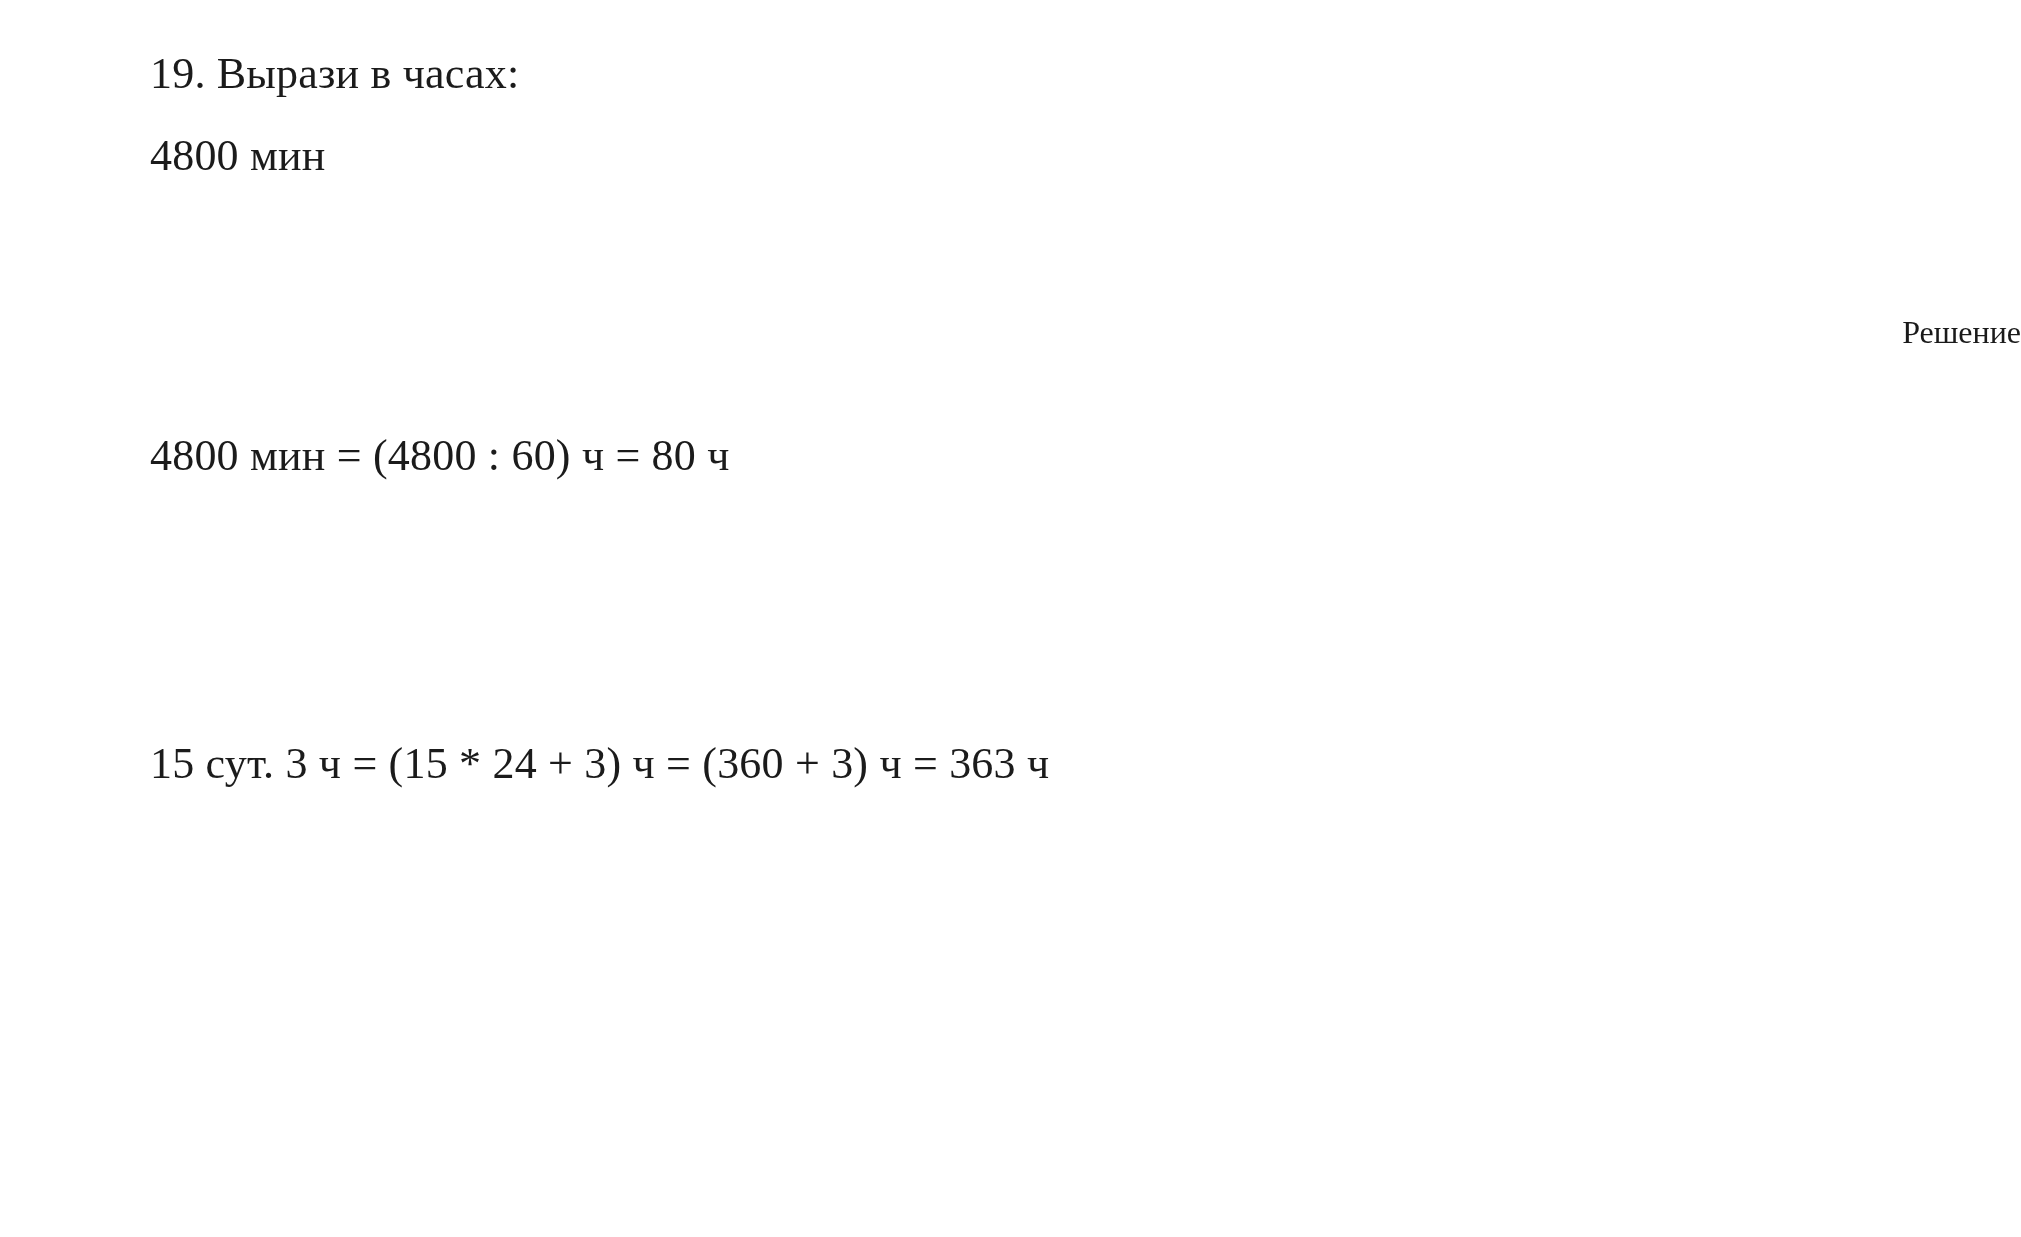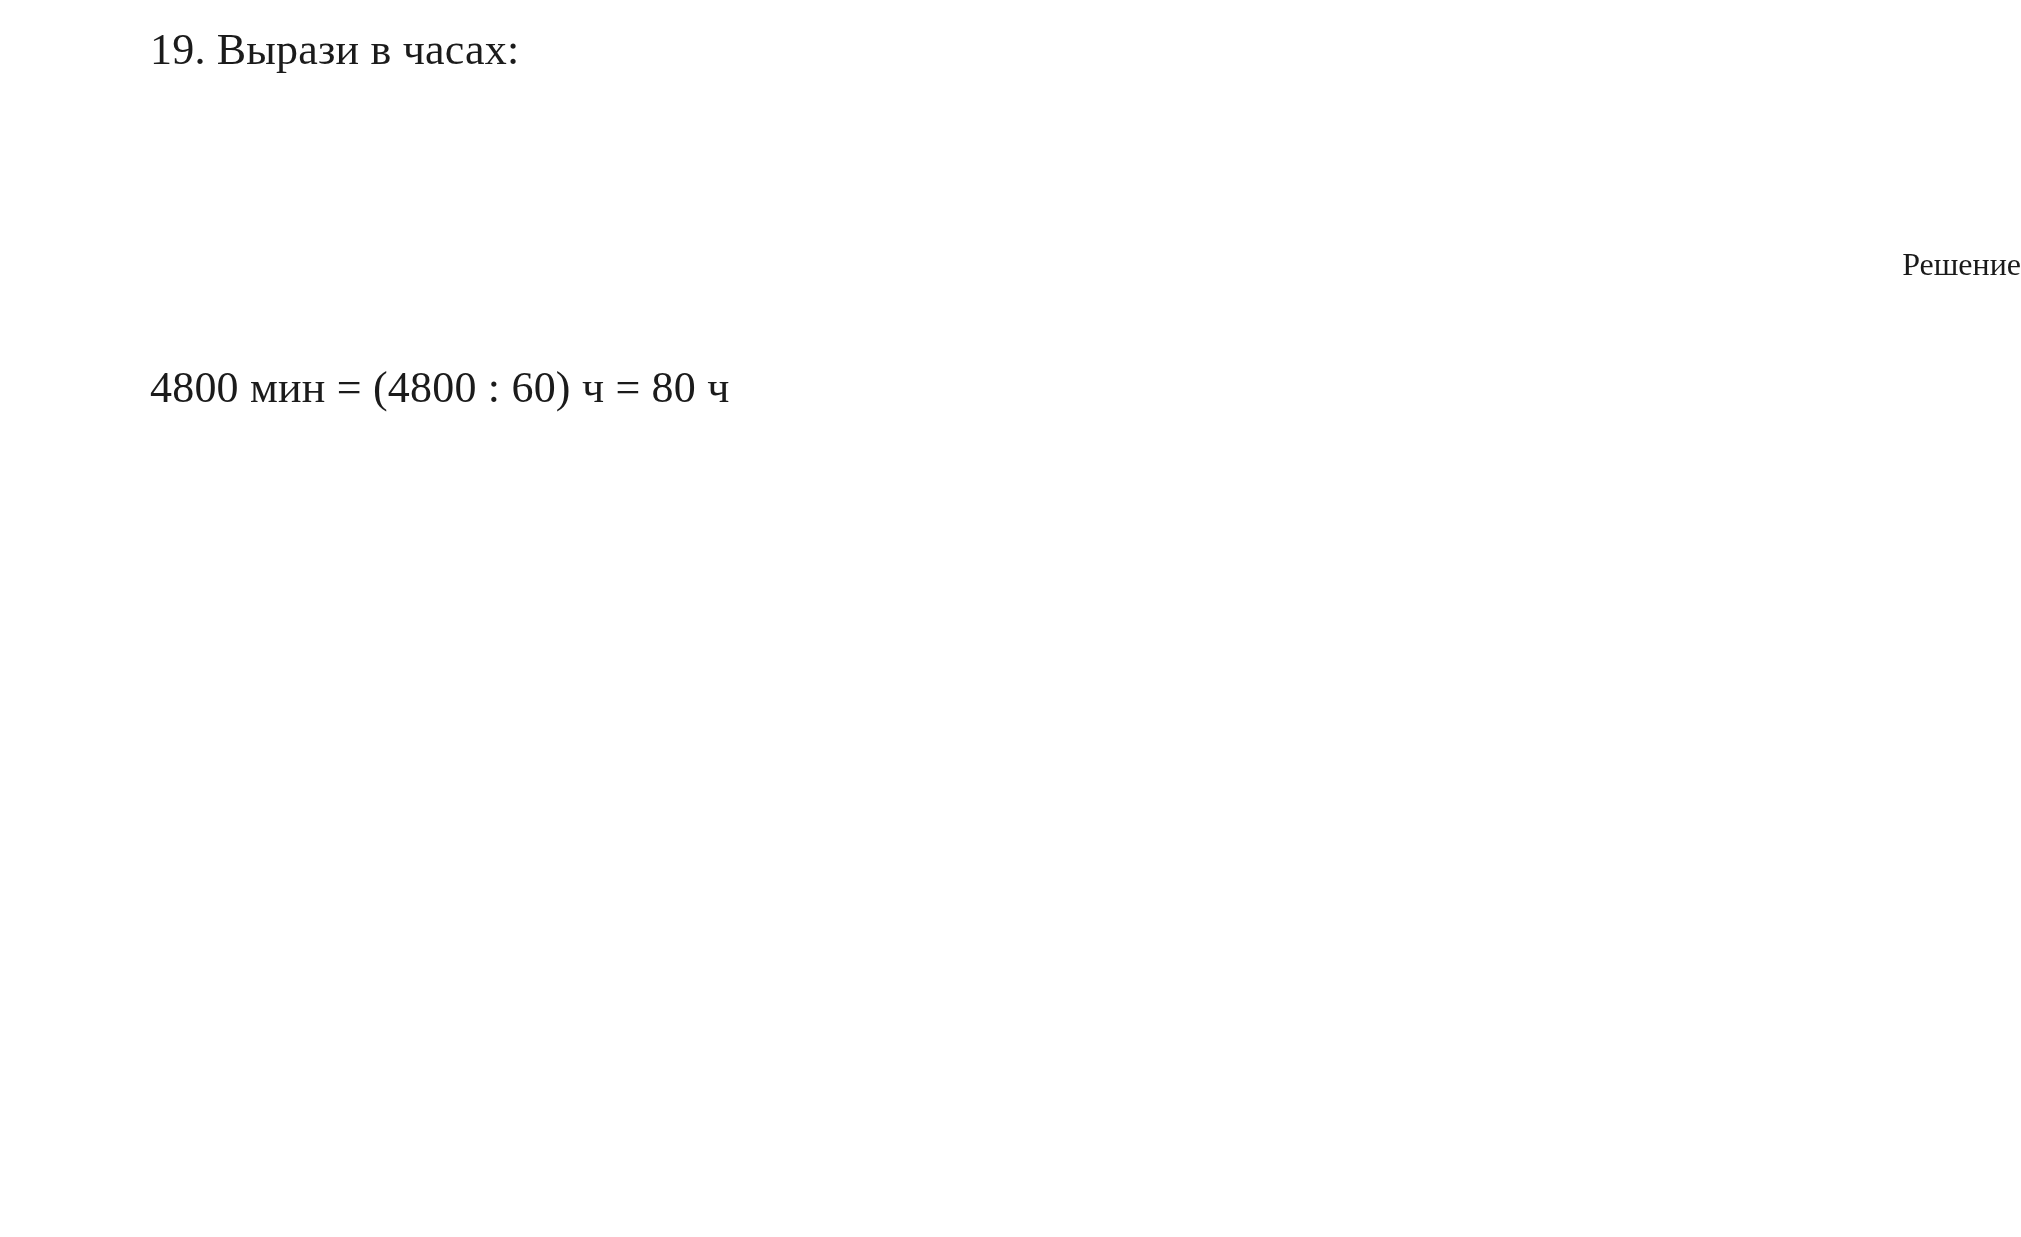--- a/index.html
+++ b/index.html
@@ -14,21 +14,21 @@
     color: #1a1a1a;
     position: relative;
     overflow: hidden;
   }
   .page {
     position: relative;
     width: 2021px;
     height: 896px;
     background: #ffffff;
     box-sizing: border-box;
-    padding: 28px 0 0 150px;
+    padding: 52px 0 0 150px;
   }
   .line {
     font-size: 44px;
     line-height: 1.0;
     white-space: pre;
     color: #1b1b1b;
     letter-spacing: 0.2px;
   }
   .gap-sm { height: 26px; }
   .gap-md { height: 46px; }
@@ -61,37 +61,39 @@
     white-space: pre;
   }
 </style>
 </head>
 <body>
 
 <div class="page">
 
   <div class="line heading">19. Вырази в часах:</div>
 
+  <div class="line">4800 мин</div>
   <div class="gap-sm"></div>
 
   <div class="gap-sm"></div>
 
 
   <div class="gap-lg"></div>
 
   <div class="solution-label">Решение</div>
 
   <div class="gap-lg"></div>
 
   <div class="line">4800 мин = (4800 : 60) ч = 80 ч</div>
 
   <div class="gap-lg"></div>
   <div class="gap-md"></div>
 
 
   <div class="gap-lg"></div>
   <div class="gap-md"></div>
 
+  <div class="line">15 сут. 3 ч = (15 * 24 + 3) ч = (360 + 3) ч = 363 ч</div>
   <div class="gap-sm"></div>
 
 
 
 </div>
 
 </body></html>

